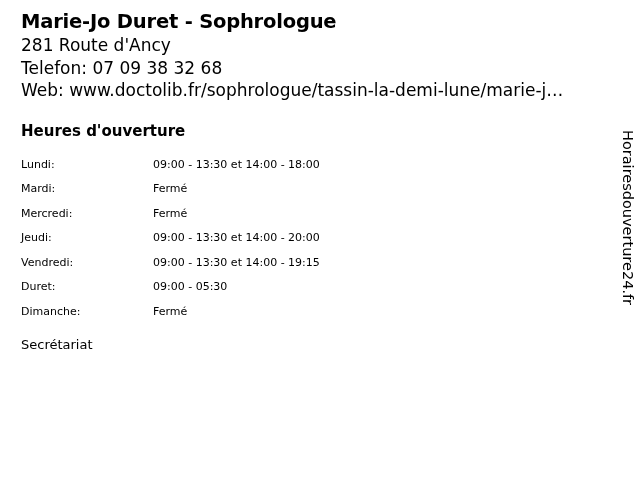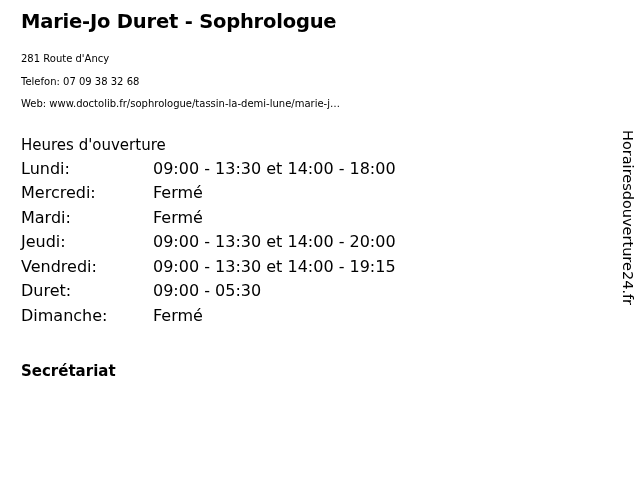--- a/index.html
+++ b/index.html
@@ -25,60 +25,59 @@
   .content {
     position: absolute;
     left: 21px;
     top: 10px;
     width: 570px;
   }
   .biz-title {
     font-size: 19.5px;
     font-weight: bold;
     letter-spacing: -0.2px;
-    margin: 0 0 14px 0;
+    margin: 0 0 0 0;
     line-height: 24px;
   }
   .address-block {
-    font-size: 10px;
+    font-size: 17px;
     line-height: 22.5px;
     margin-bottom: 20px;
   }
   .address-line {
     white-space: nowrap;
   }
   .section-heading {
     font-size: 15px;
-    font-weight: normal;
-    margin: 0 0 4px 0;
+    font-weight: bold;
+    margin: 0 0 14px 0;
   }
   .hours-table {
     border-collapse: collapse;
-    font-size: 16px;
+    font-size: 11px;
     line-height: 21.5px;
-    margin-bottom: 32px;
+    margin-bottom: 9px;
   }
   .hours-table td {
     padding: 0 0 3px 0;
     vertical-align: top;
     white-space: nowrap;
   }
   .day-cell {
     width: 122px;
     padding-right: 10px !important;
   }
   .extra-heading {
     font-size: 15px;
     font-weight: bold;
     margin: 0 0 14px 0;
   }
   .extra-text {
-    font-size: 15px;
+    font-size: 13px;
     line-height: 21px;
-    font-weight: bold;
   }
   .side-watermark {
     position: absolute;
     right: 4px;
     top: 130px;
     font-size: 14.5px;
     color: #000000;
     writing-mode: vertical-rl;
     text-orientation: mixed;
     white-space: nowrap;
@@ -102,25 +101,25 @@
 
     <h2 class="section-heading">Heures d'ouverture</h2>
 
     <table class="hours-table">
       <tbody>
         <tr>
           <td class="day-cell">Lundi:</td>
           <td class="time-cell">09:00 - 13:30 et 14:00 - 18:00</td>
         </tr>
         <tr>
-          <td class="day-cell">Mercredi:</td>
+          <td class="day-cell">Mardi:</td>
           <td class="time-cell">Fermé</td>
         </tr>
         <tr>
-          <td class="day-cell">Mardi:</td>
+          <td class="day-cell">Mercredi:</td>
           <td class="time-cell">Fermé</td>
         </tr>
         <tr>
           <td class="day-cell">Jeudi:</td>
           <td class="time-cell">09:00 - 13:30 et 14:00 - 20:00</td>
         </tr>
         <tr>
           <td class="day-cell">Vendredi:</td>
           <td class="time-cell">09:00 - 13:30 et 14:00 - 19:15</td>
         </tr>

